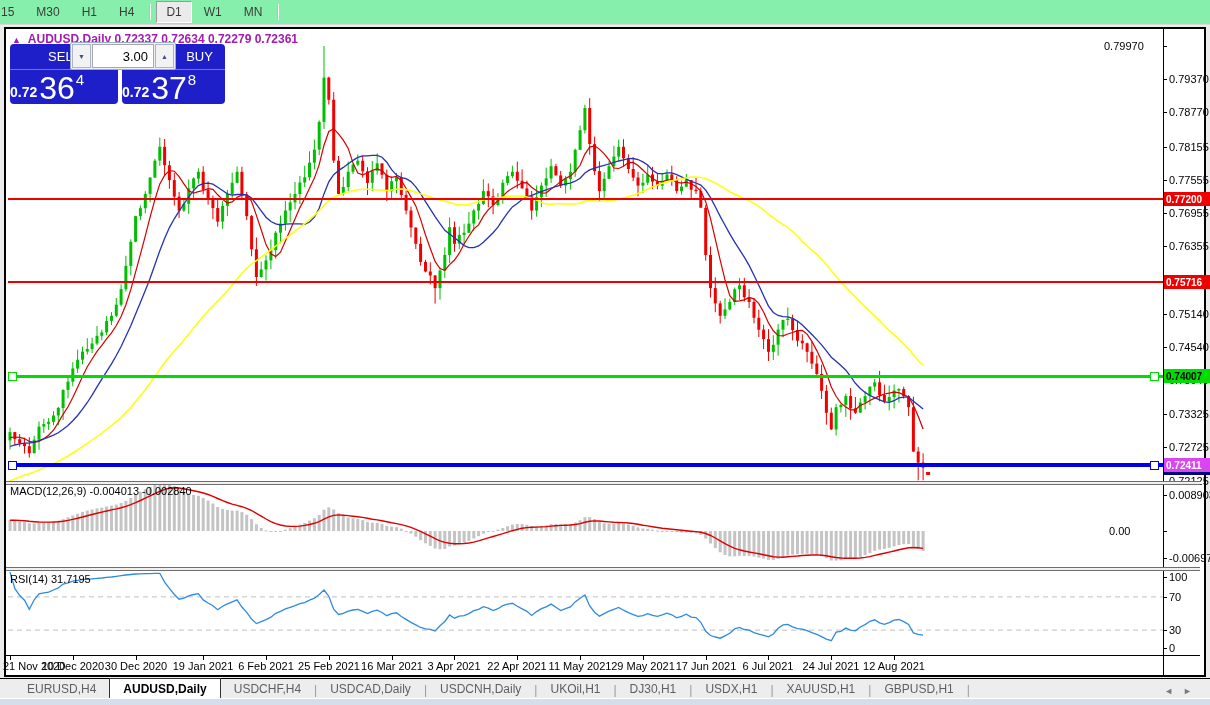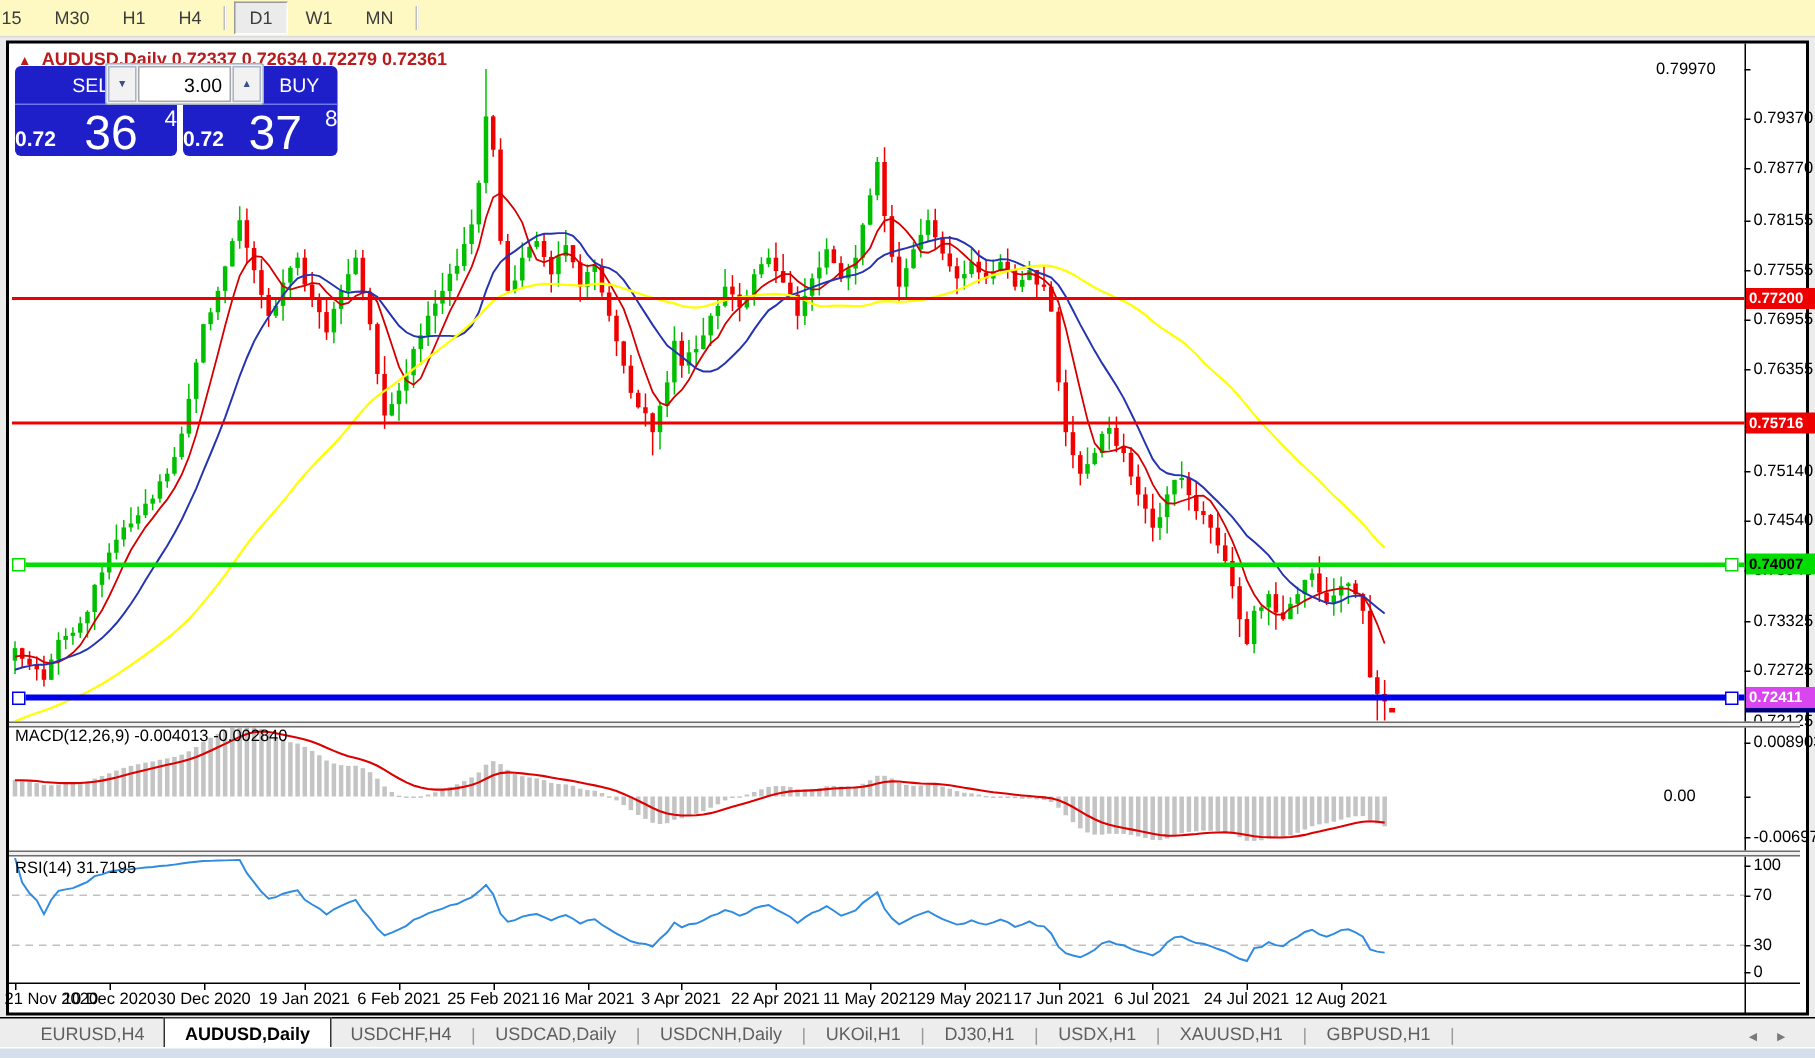--- a/index.html
+++ b/index.html
@@ -1,33 +1,33 @@
 <!DOCTYPE html>
 <html><head>
 <meta charset="utf-8">
 <style>
   html,body{margin:0;padding:0;width:1210px;height:705px;overflow:hidden;
     background:#ececec;font-family:"Liberation Sans",sans-serif;}
   .abs{position:absolute;}
   
-  #toolbar{left:0;top:0;width:1210px;height:24px;background:#fef9c3;
+  #toolbar{left:0;top:0;width:1210px;height:24px;background:#86efac;
     border-bottom:1px solid #d9d9d9;display:flex;align-items:center;z-index:10;}
   .tf-btn{font-size:12px;color:#3c3c3c;padding:3px 9px;margin:0 1px;border:1px solid transparent;cursor:default;}
   .tf-btn.first{margin-left:-9px;}
   .tf-btn.active{background:#ebebeb;border-color:#9a9a9a #ffffff #ffffff #9a9a9a;}
   .tf-sep{width:1px;height:16px;background:#bdbdbd;border-right:1px solid #fff;margin:0 4px;}
   
   #win{left:4px;top:27px;width:1198px;height:646px;background:#fff;border:2px solid #000;z-index:1;}
-  #title{left:12px;top:32px;font-size:12px;font-weight:bold;color:#b91c1c;z-index:9;}
+  #title{left:12px;top:32px;font-size:12px;font-weight:bold;color:#a21caf;z-index:9;}
   #title .tri{font-size:9px;margin-right:4px;}
   
   .tp-block{background:#1f1fca;border-radius:4px;z-index:11;}
   .tp-btnrow{height:25px;display:flex;align-items:center;justify-content:center;
     border-bottom:1px solid #6a78e8;color:#fff;font-size:13px;}
-  .tp-price{height:34px;display:flex;align-items:flex-end;justify-content:space-between;color:#fff;padding-bottom:2px;}
+  .tp-price{height:34px;display:flex;align-items:flex-end;justify-content:flex-start;color:#fff;padding-bottom:2px;}
   .tp-pre{font-size:14px;font-weight:bold;margin:0 2px 4px 0;}
   .tp-big{font-size:32px;line-height:32px;}
   .tp-sup{font-size:15px;margin:0 0 16px 1px;}
   #spinner{left:70px;top:42px;width:104px;height:26px;background:#f0f0f0;
     border:1px solid #9daec6;border-radius:2px;display:flex;z-index:12;}
   .sp-btn{width:17px;background:#f2f2f2;border:1px solid #aab6c8;font-size:7px;color:#3d4f8f;
     display:flex;align-items:center;justify-content:center;margin:1px;cursor:default;}
   #lot{flex:1;border:1px solid #a8a8a8;background:#fff;font-size:13px;color:#000;
     display:flex;align-items:center;justify-content:flex-end;padding-right:5px;margin:1px 0;}
   

